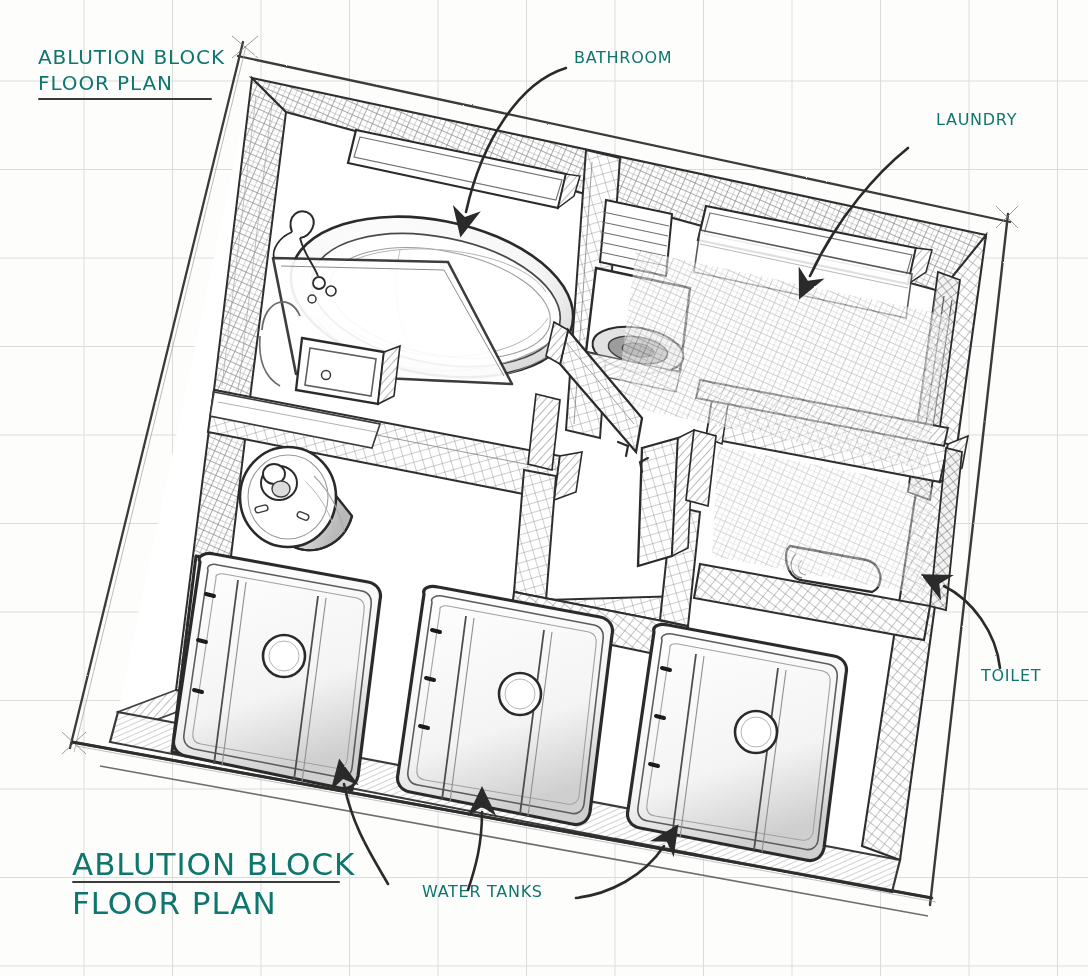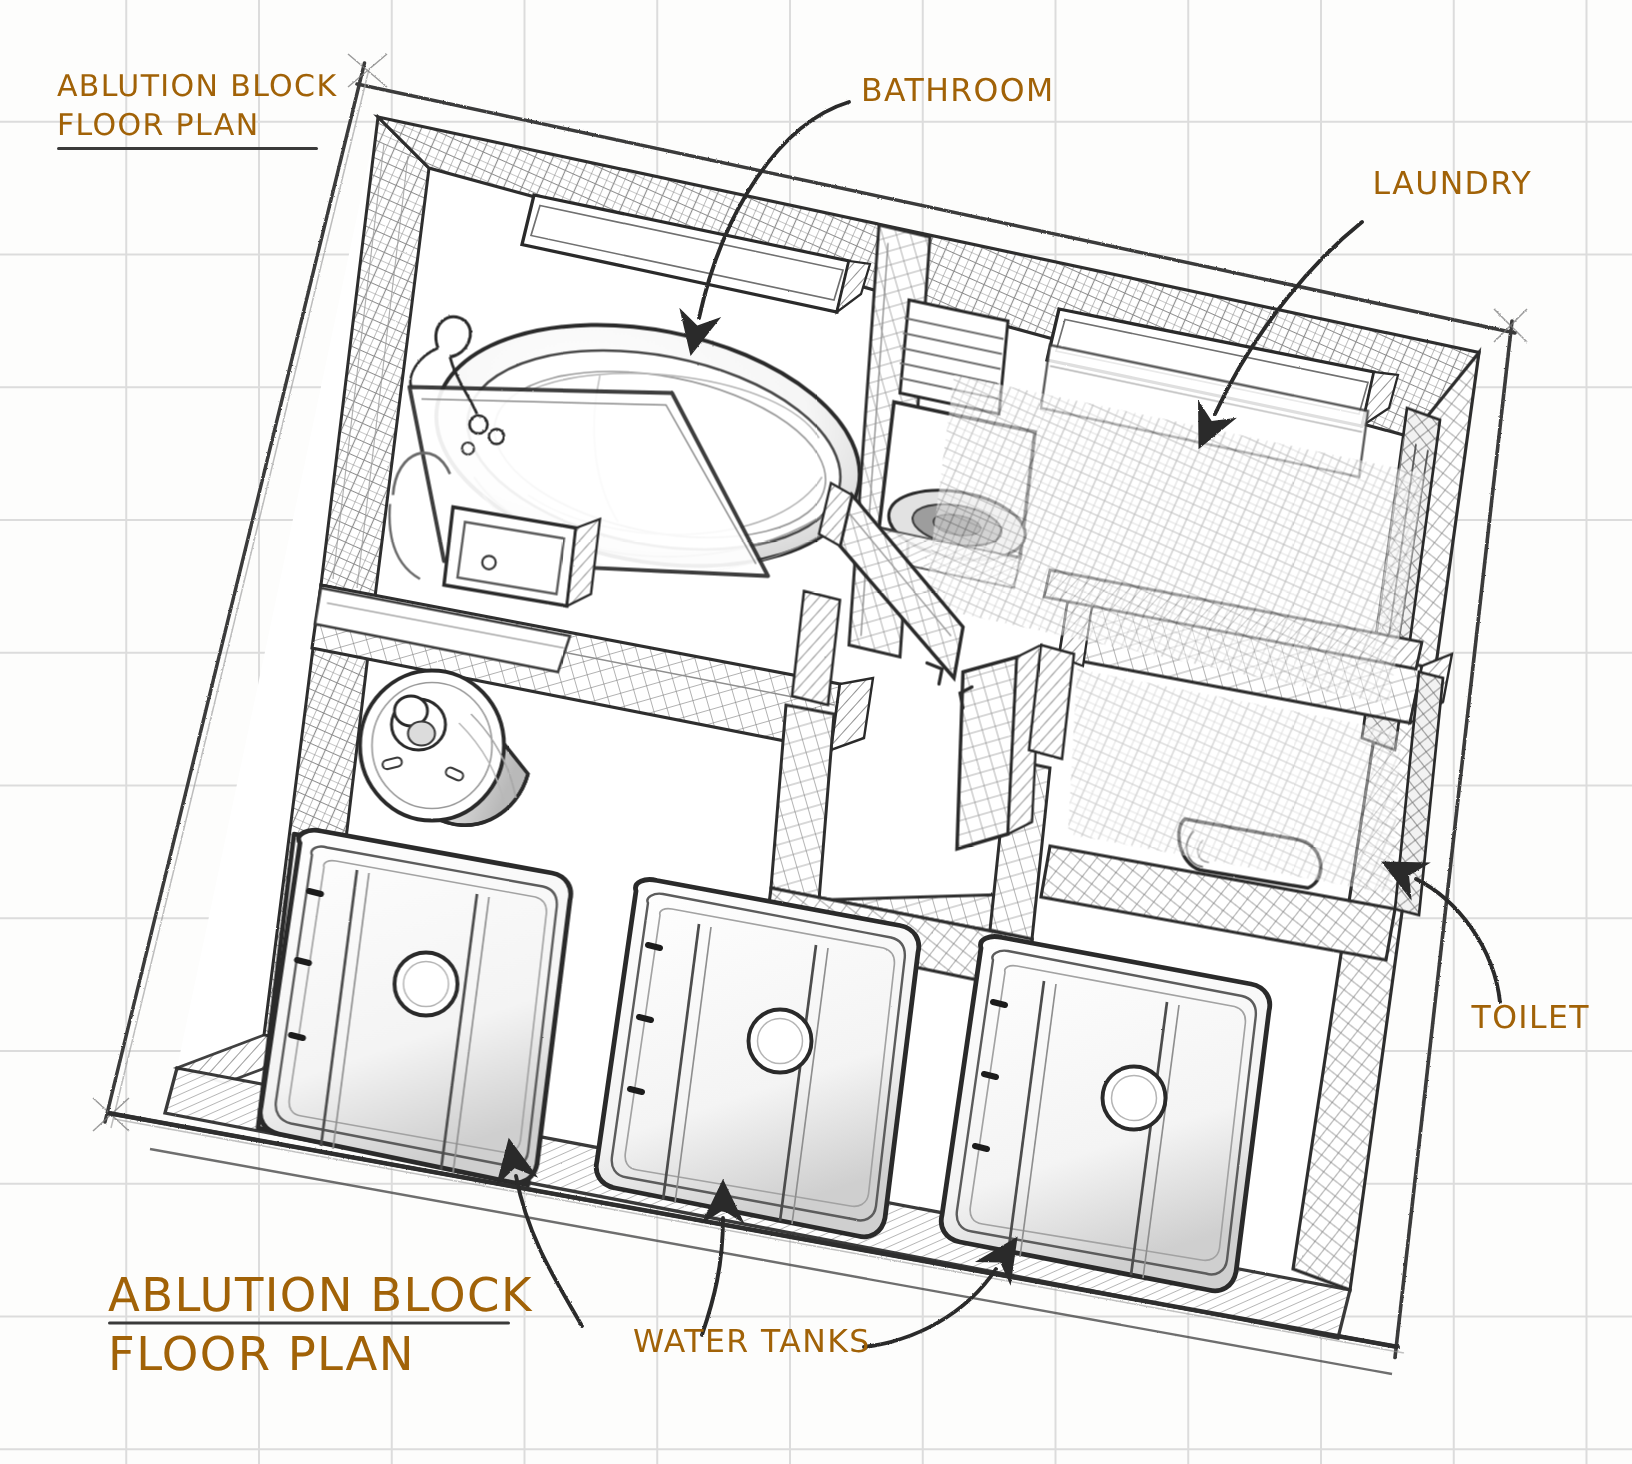--- a/index.html
+++ b/index.html
@@ -25,28 +25,28 @@
     background-position:-5px -8px;
     pointer-events:none;
   }
   #drawing{
     position:absolute;
     inset:0;
   }
   .label{
     position:absolute;
     font-family:"DejaVu Sans", sans-serif;
-    color:#a16207;
+    color:#0f766e;
     letter-spacing:0.045em;
     white-space:nowrap;
     text-transform:uppercase;
     font-weight:400;
     -webkit-font-smoothing:antialiased;
   }
-  .callout{ font-size:21px; }
+  .callout{ font-size:16px; }
   .title-sm{ font-size:20px; line-height:1.30; }
   .title-lg{ font-size:31px; line-height:1.28; letter-spacing:0.03em; }
   .rule{
     display:block;
     height:2px;
     background:#3a3a3a;
     border-radius:2px;
   }
   .rule.thin{ height:1.6px; }
 </style>
@@ -400,21 +400,21 @@
   </svg>
 
   <div class="label title-sm" style="left:38px; top:44px;">
     <div>ABLUTION BLOCK</div>
     <div>FLOOR PLAN</div>
     <span class="rule thin" style="width:174px; margin-top:2px;"></span>
   </div>
 
   <div class="label callout" style="left:574px; top:48px;">BATHROOM</div>
 
-  <div class="label callout" style="left:915px; top:110px;">LAUNDRY</div>
+  <div class="label callout" style="left:936px; top:110px;">LAUNDRY</div>
 
   <div class="label callout" style="left:981px; top:666px;">TOILET</div>
 
   <div class="label callout" style="left:422px; top:882px;">WATER TANKS</div>
 
   <div class="label title-lg" style="left:72px; top:845px;">
     <div>ABLUTION BLOCK</div>
     <span class="rule" style="width:268px; margin:-4px 0 1px 0;"></span>
     <div>FLOOR PLAN</div>
   </div>

